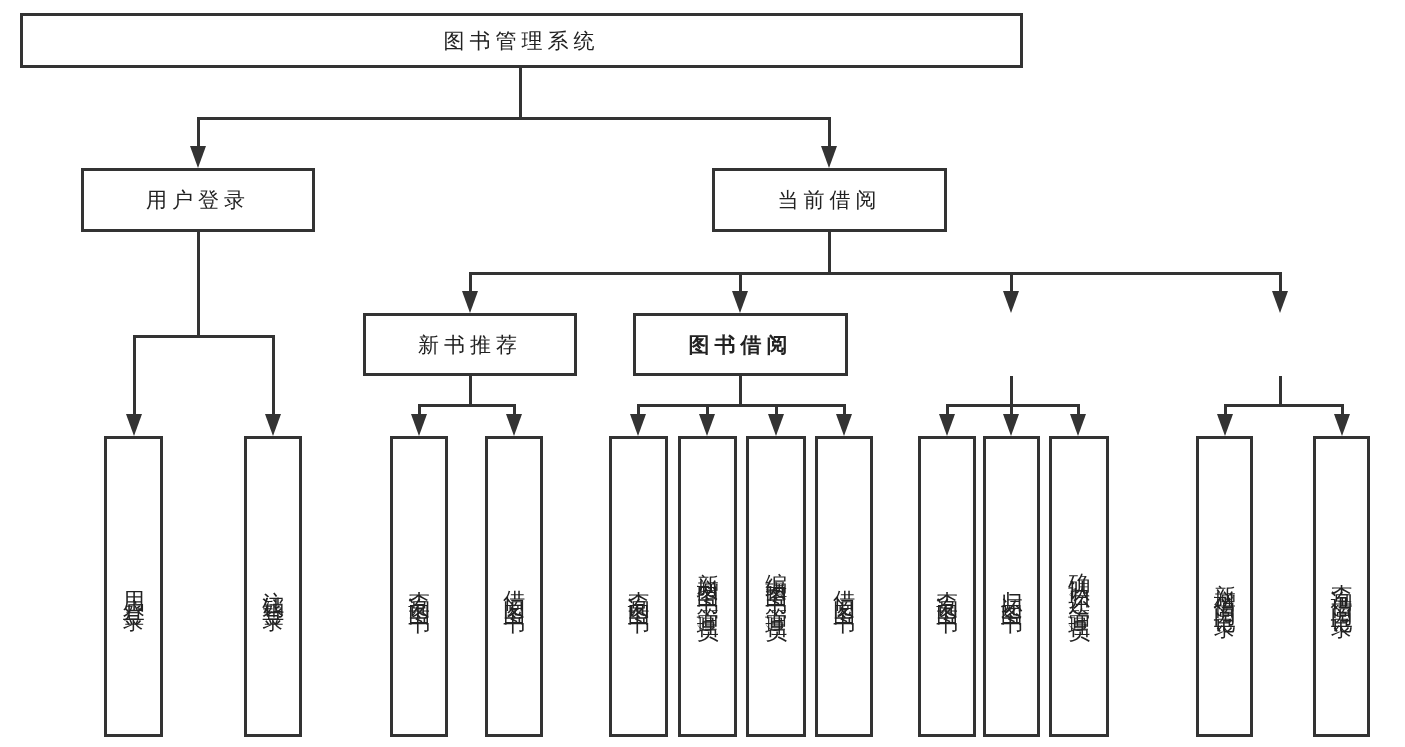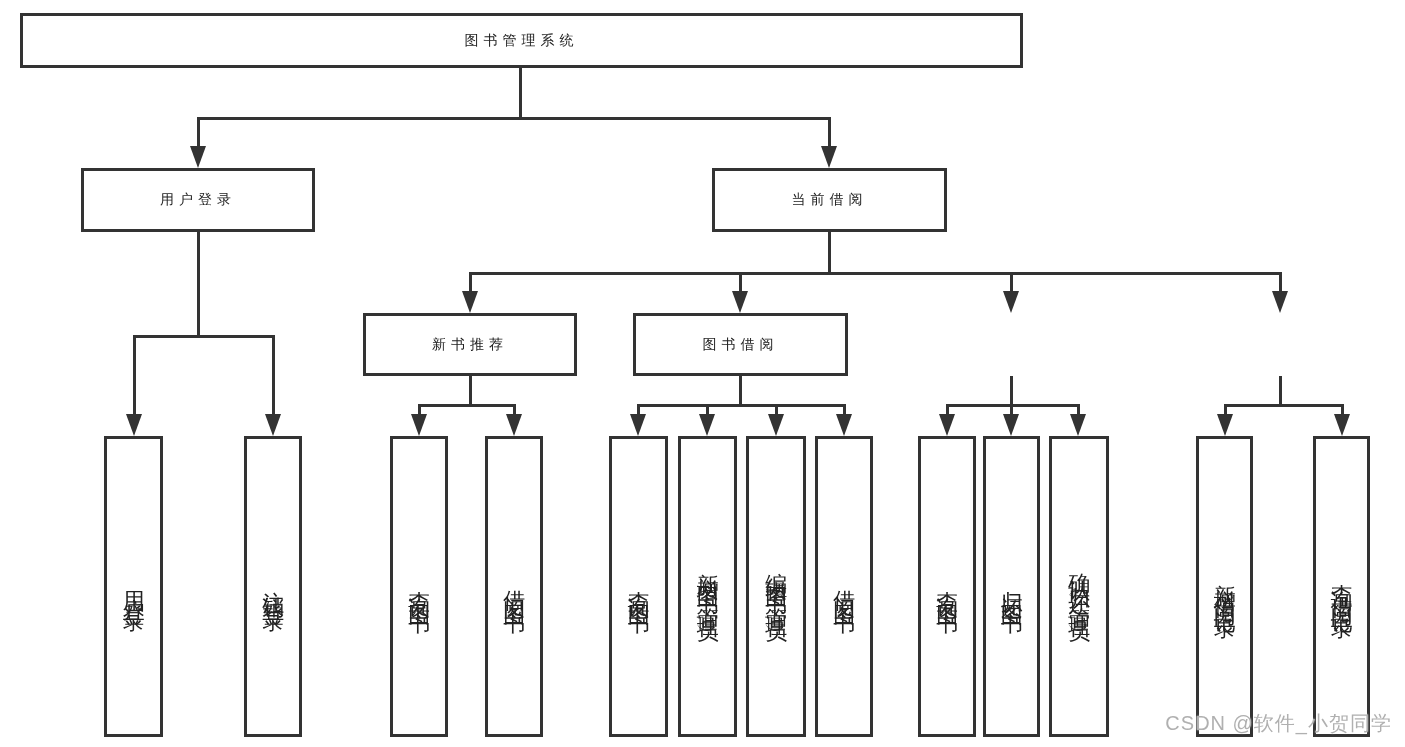--- a/index.html
+++ b/index.html
@@ -14,21 +14,21 @@
     position:absolute;
     box-sizing:border-box;
     border:3px solid #333333;
     background:#ffffff;
     display:flex;
     align-items:center;
     justify-content:center;
     color:#222222;
   }
   .hbox span{
-    font-size:14px;
+    font-size:21px;
     letter-spacing:5px;
     white-space:nowrap;
   }
   .vbox span{
     writing-mode:vertical-rl;
     text-orientation:mixed;
     font-size:22px;
     letter-spacing:7px;
     line-height:1.2;
     white-space:nowrap;
@@ -63,21 +63,21 @@
   <div class="box hbox" style="left:81px;top:168px;width:234px;height:64px;">
     <span>用户登录</span>
   </div>
   <div class="box hbox" style="left:712px;top:168px;width:235px;height:64px;">
     <span>当前借阅</span>
   </div>
 
   <div class="box hbox" style="left:363px;top:313px;width:214px;height:63px;text-align:right;">
     <span>新书推荐</span>
   </div>
-  <div class="box hbox" style="left:633px;top:313px;width:215px;height:63px;">
+  <div class="box hbox" style="left:633px;top:313px;width:215px;height:63px;font-weight:bold;">
     <span>图书借阅</span>
   </div>
 
   <div class="box vbox" style="left:104px;top:436px;width:59px;height:301px;">
     <span>用户登录</span>
   </div>
   <div class="box vbox" style="left:244px;top:436px;width:58px;height:301px;">
     <span>注销登录</span>
   </div>
 
@@ -170,15 +170,14 @@
   <div class="vl" style="left:1077px;top:404px;height:12px;"></div>
   <div class="ar" style="left:1070px;top:414px;"></div>
 
   <div class="vl" style="left:1279px;top:376px;height:31px;"></div>
   <div class="hl" style="left:1224px;top:404px;width:119px;"></div>
   <div class="vl" style="left:1224px;top:404px;height:12px;"></div>
   <div class="ar" style="left:1217px;top:414px;"></div>
   <div class="vl" style="left:1341px;top:404px;height:12px;"></div>
   <div class="ar" style="left:1334px;top:414px;"></div>
 
-  <div class="watermark">CSDN @软件_小贺同学</div>
 
 </div>
 
 </body></html>

